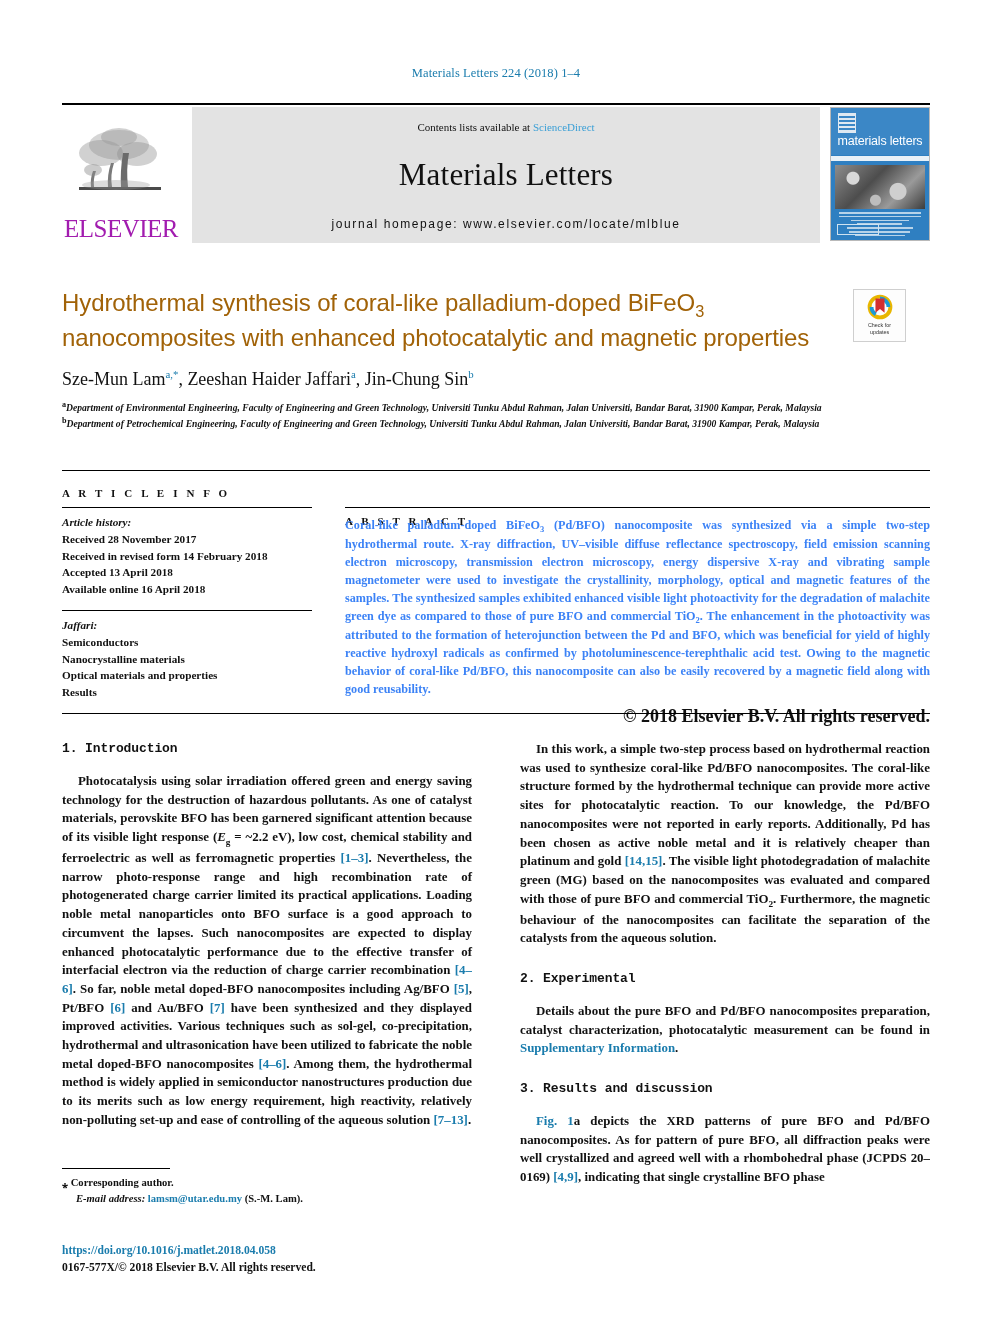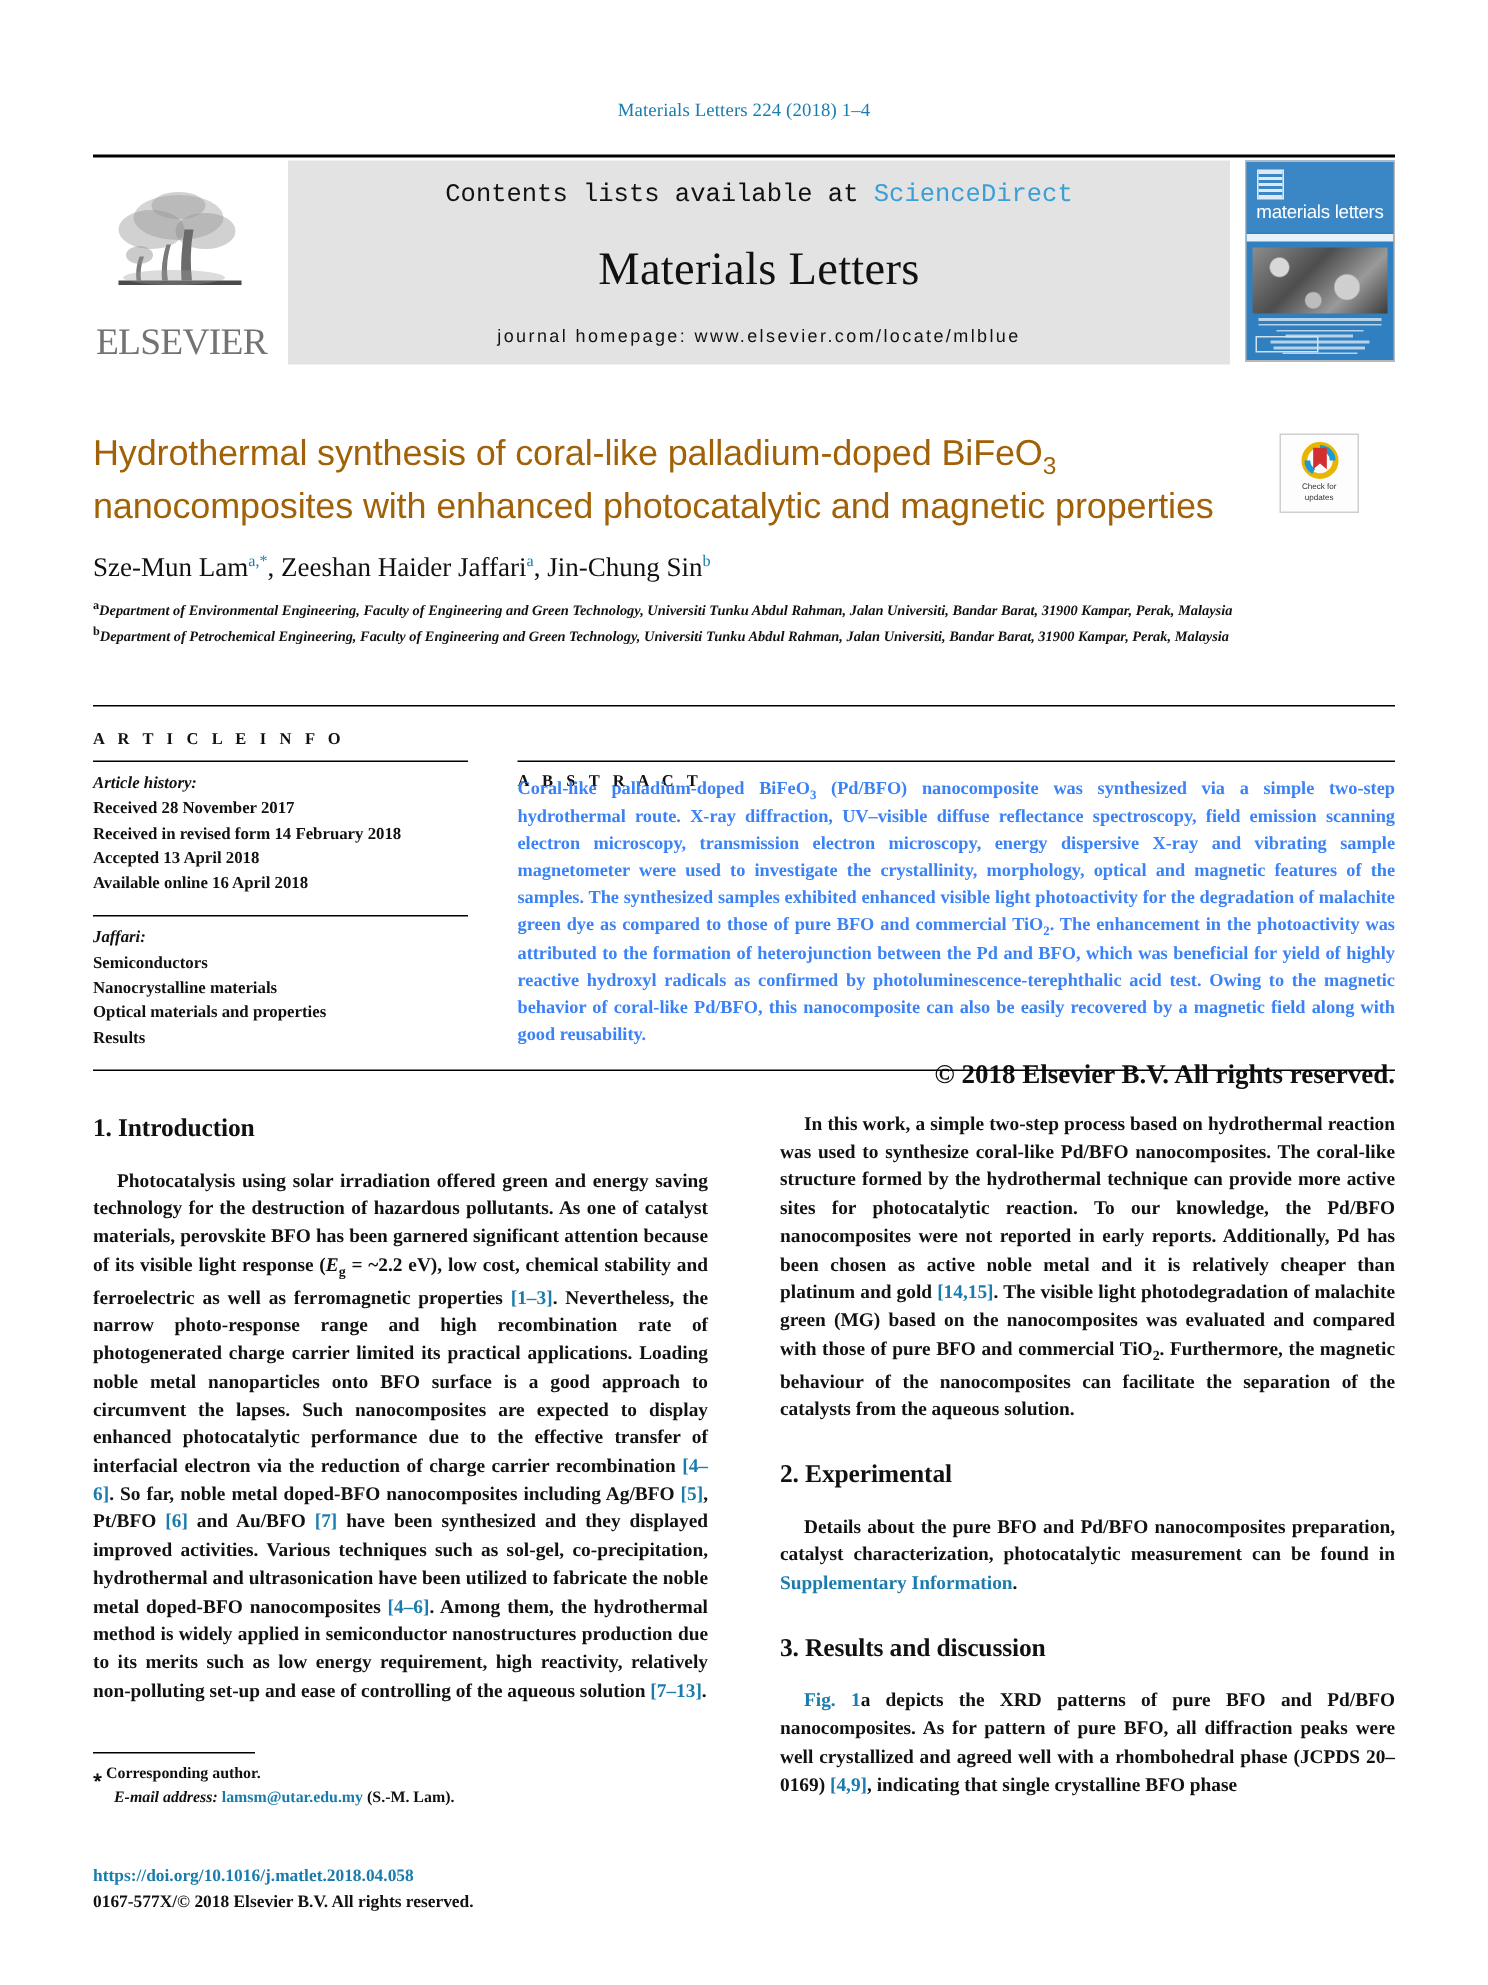--- a/index.html
+++ b/index.html
@@ -57,38 +57,38 @@
     flex-direction: column;
     align-items: center;
     justify-content: flex-end;
     padding-bottom: 2px;
   }
   .tree-svg { display:block; }
   .elsevier-word {
     font-family: "Liberation Serif", serif;
     font-size: 25px;
     letter-spacing: -0.5px;
-    color: #737373;
+    color: #a21caf;
     line-height: 1;
     margin-top: 1px;
   }
   .journal-band {
     flex: 1 1 auto;
     background: #e3e3e3;
     margin-left: 12px;
     margin-right: 10px;
     display: flex;
     flex-direction: column;
     align-items: center;
     justify-content: space-between;
     padding: 14px 0 12px 0;
   }
   .contents-line {
-    font-family: Liberation Mono, monospace;
-    font-size: 17px;
+    font-family: Liberation Serif, serif;
+    font-size: 11px;
     color: #111;
   }
   .contents-line .sd {
     color: #3a9fd6;
   }
   .journal-name {
     font-family: "Liberation Serif", serif;
     font-size: 31px;
     color: #111;
     letter-spacing: 0.2px;
@@ -286,22 +286,22 @@
     font-family: "Liberation Serif", serif;
     font-size: 12.9px;
     line-height: 1.45;
     text-align: justify;
     color: #111;
     font-weight: bold;
   }
   .col.left  { left: 62px; }
   .col.right { left: 520px; }
   .col h2 {
-    font-family: Liberation Serif, serif;
-    font-size: 17px;
+    font-family: Liberation Mono, monospace;
+    font-size: 13px;
     font-weight: bold;
     margin: 0 0 13px 0;
     letter-spacing: -0.1px;
   }
   .col h2.spaced { margin-top: 22px; }
   .col p {
     margin: 0 0 0 0;
     text-indent: 16px;
   }
   .col sub { font-size: 0.72em; }

